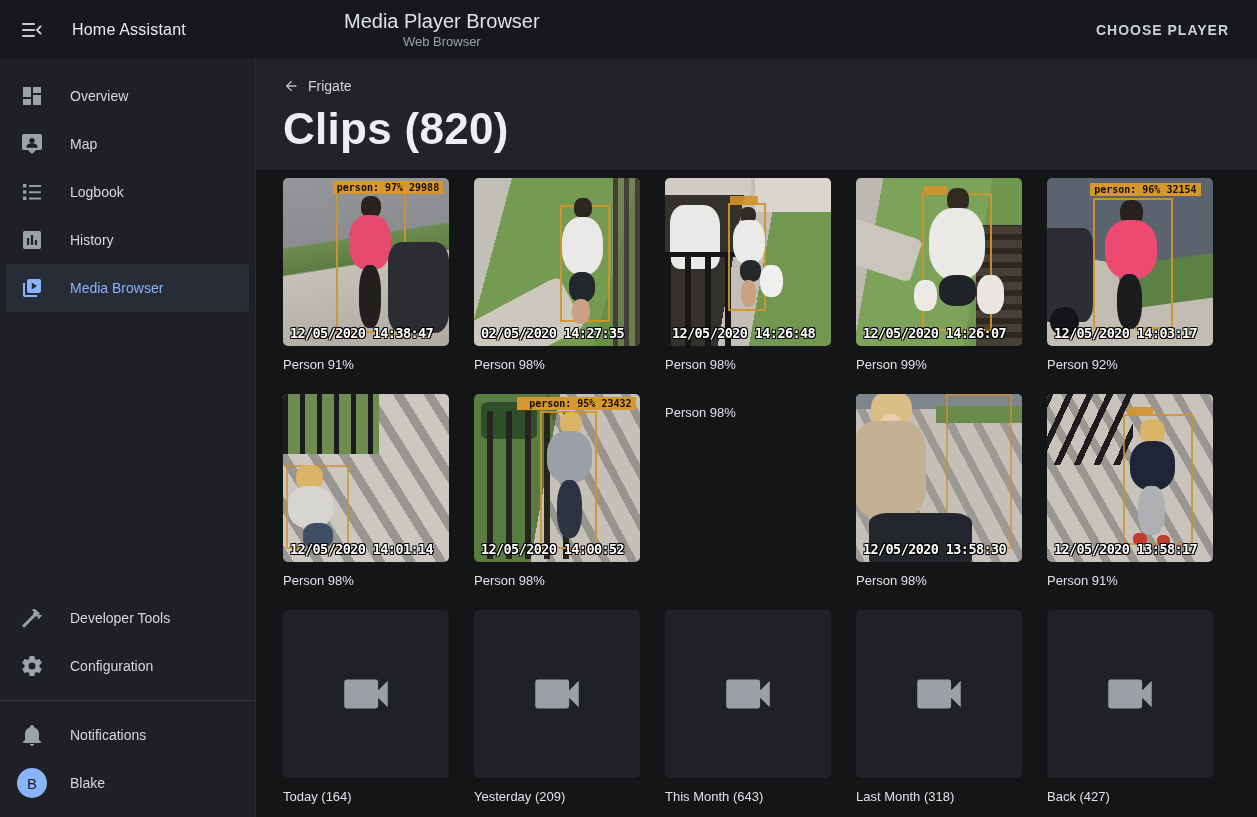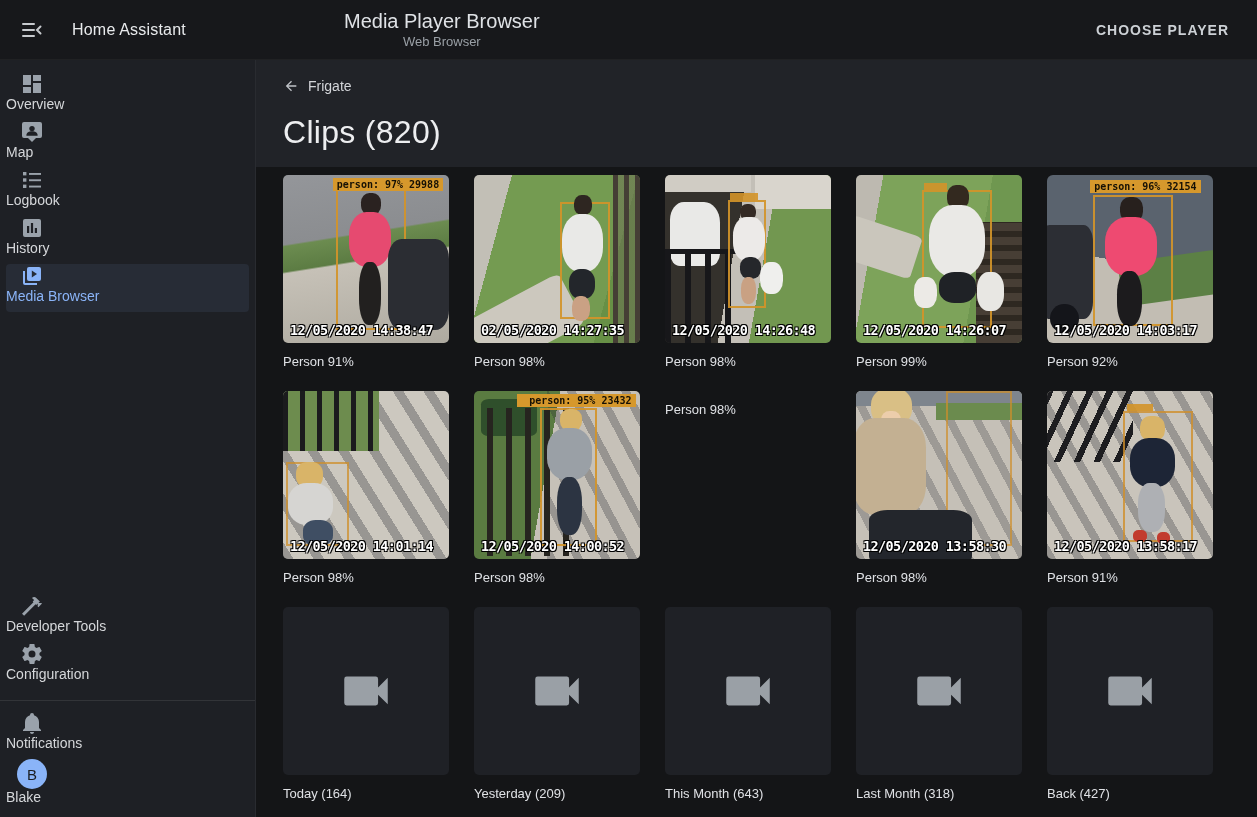--- a/index.html
+++ b/index.html
@@ -19,38 +19,38 @@
   .page-head { margin-left:88px; display:flex; flex-direction:column;text-align:center; }
   .page-head .t1 { color:#dfe2e6; font-size:20px; line-height:24px; }
   .page-head .t2 { color:#9aa0a6; font-size:13px; line-height:17px; }
   .choose-player { margin-left:auto; margin-right:20px; color:#ccd0d5; font-size:14px;
     font-weight:700; letter-spacing:1px; padding:8px 8px; border:none; background:transparent;
     cursor:pointer; font-family:inherit; }
 
   
   .sidebar { grid-area: sidebar; background:#1e2025; border-right:1px solid rgba(255,255,255,0.05);
     display:flex; flex-direction:column; padding-top:12px; }
-  .nav-item { height:48px; display:flex; align-items:flex-start; margin:0 6px; border-radius:4px;
-    cursor:pointer; color:#d5d7da; font-size:14px;flex-direction:column; }
+  .nav-item { height:48px; display:flex; align-items:center; margin:0 6px; border-radius:4px;
+    cursor:pointer; color:#d5d7da; font-size:14px; }
   .nav-item .ic { width:24px; height:24px; margin:0 26px 0 14px; color:#9aa2ab; flex:0 0 auto; }
   .nav-item.selected { background:#272c36; color:#8ab4f8; font-weight:500; }
   .nav-item.selected .ic { color:#8ab4f8; }
   .sb-spacer { flex:1; }
   .sb-divider { height:1px; background:rgba(255,255,255,0.09); margin:10px 0; }
   .avatar { width:30px; height:30px; border-radius:50%; background:#8ab4f8; color:#1a1d22;
     display:flex; align-items:center; justify-content:center; font-size:15px; font-weight:500;
     margin:0 23px 0 11px; flex:0 0 auto; }
 
   
   .main { grid-area: main; display:flex; flex-direction:column; overflow:hidden; }
   .content-header { background:#212328; padding:18px 0 16px 27px; }
   .breadcrumb { display:flex; align-items:center; gap:9px; color:#d3d5d9; font-size:14px;
     cursor:pointer; width:max-content; }
   .breadcrumb .ic { width:16px; height:16px; color:#c0c3c8; }
-  .clips-title { color:#edeef0; font-size:32px; font-weight:400; margin-top:20px; letter-spacing:.3px; }
+  .clips-title { color:#edeef0; font-size:44px; font-weight:700; margin-top:10px; letter-spacing:.3px; }
   .content-body { flex:1; background:#141517; padding:8px 0 0 27px; overflow:hidden; }
   .grid { display:grid; grid-template-columns:repeat(5,166px); column-gap:25px; row-gap:22px; }
 
   .card { width:166px; cursor:pointer; }
   .thumb { position:relative; width:166px; height:168px; border-radius:5px; overflow:hidden; }
   .clip-label { margin-top:11px; color:#dfe1e5; font-size:13px; }
   .ts { position:absolute; left:7px; bottom:5px; color:#fff; font-weight:700;
     font-family:"DejaVu Sans Mono", monospace; font-size:13.5px; letter-spacing:-.6px;
     text-shadow:-1px -1px 0 #000,1px -1px 0 #000,-1px 1px 0 #000,1px 1px 0 #000; white-space:nowrap; }
   .ann { position:absolute; background:#d6982c; color:#151005; font-weight:700;
@@ -60,21 +60,21 @@
   .fg { position:absolute; border-radius:42%; }
   .shad { position:absolute; inset:0;
     background:repeating-linear-gradient(58deg, rgba(42,44,52,.32) 0 9px, rgba(0,0,0,0) 9px 26px); }
   .minitag { position:absolute; background:rgba(211,148,41,.9); height:7px; }
 
   
   .s1 { background:linear-gradient(171deg,#94969a 0%,#8b8d90 36%,#6c8c50 37%,#5c7c43 50%,#c6c1b7 51%,#aeaaa0 100%); }
   .s2 { background:linear-gradient(105deg,#c2bfb6 0 18%,#749b51 18% 78%,#679046 78% 100%); }
   .s3 { background:linear-gradient(100deg,#34312c 0 42%,#c3bfb7 42% 58%,#729750 58% 100%); }
   .s4 { background:linear-gradient(100deg,#bdb9b0 0 14%,#7da35a 14% 70%,#6f9750 70% 100%); }
-  .s5 { background:linear-gradient(190deg,#5a636e 0 52%,#c2bdb3 52% 100%);border-radius:6px; }
+  .s5 { background:linear-gradient(190deg,#5a636e 0 52%,#c2bdb3 52% 100%); }
   .s6 { background:#ccc8bf; }
   .s7 { background:linear-gradient(100deg,#5a7b41 0 44%,#c6c1b8 44% 100%); }
   .s8 { background:#c6c1b8; }
   .s9 { background:#c5c0b7; }
   .s10 { background:#c9c4bb; }
 
   .folder-tile { width:166px; height:168px; border-radius:5px; background:#1f2126;
     display:flex; align-items:center; justify-content:center; }
   .folder-tile .vic { width:58px; height:58px; color:#9aa0a6; }
 </style>

